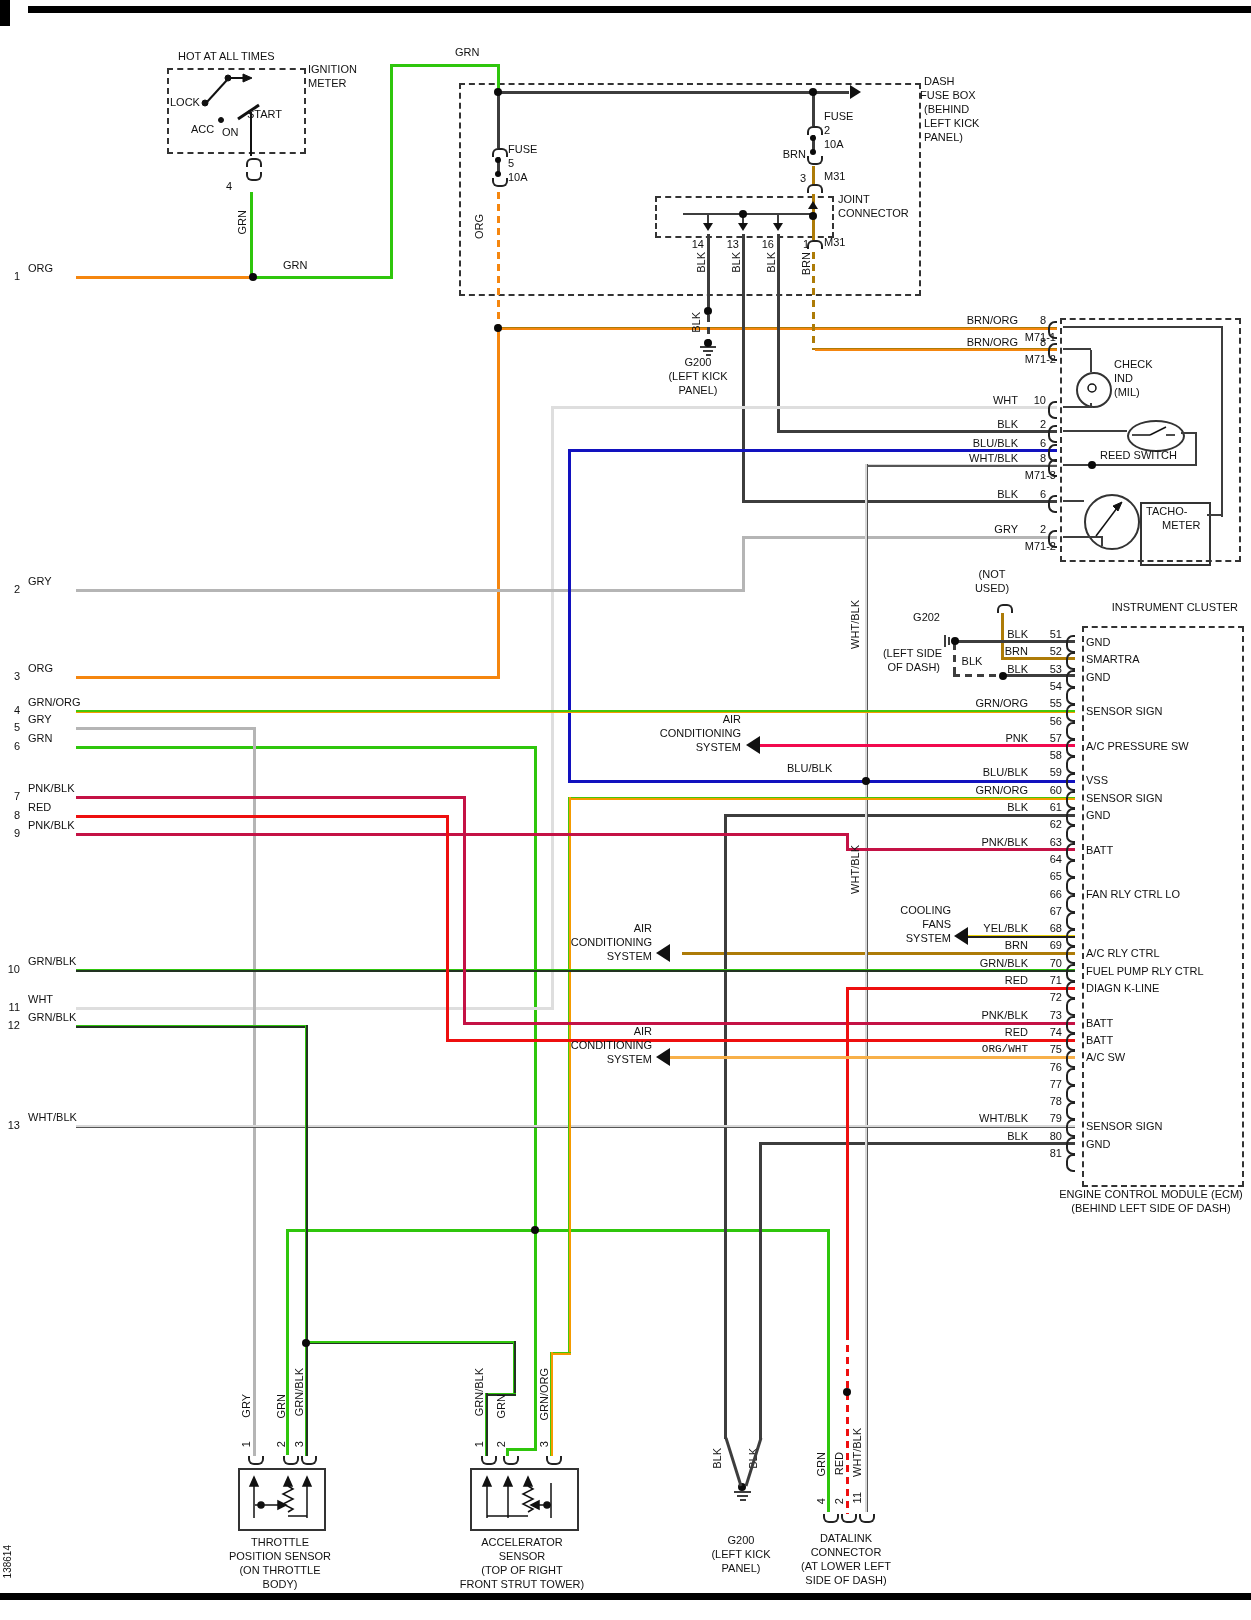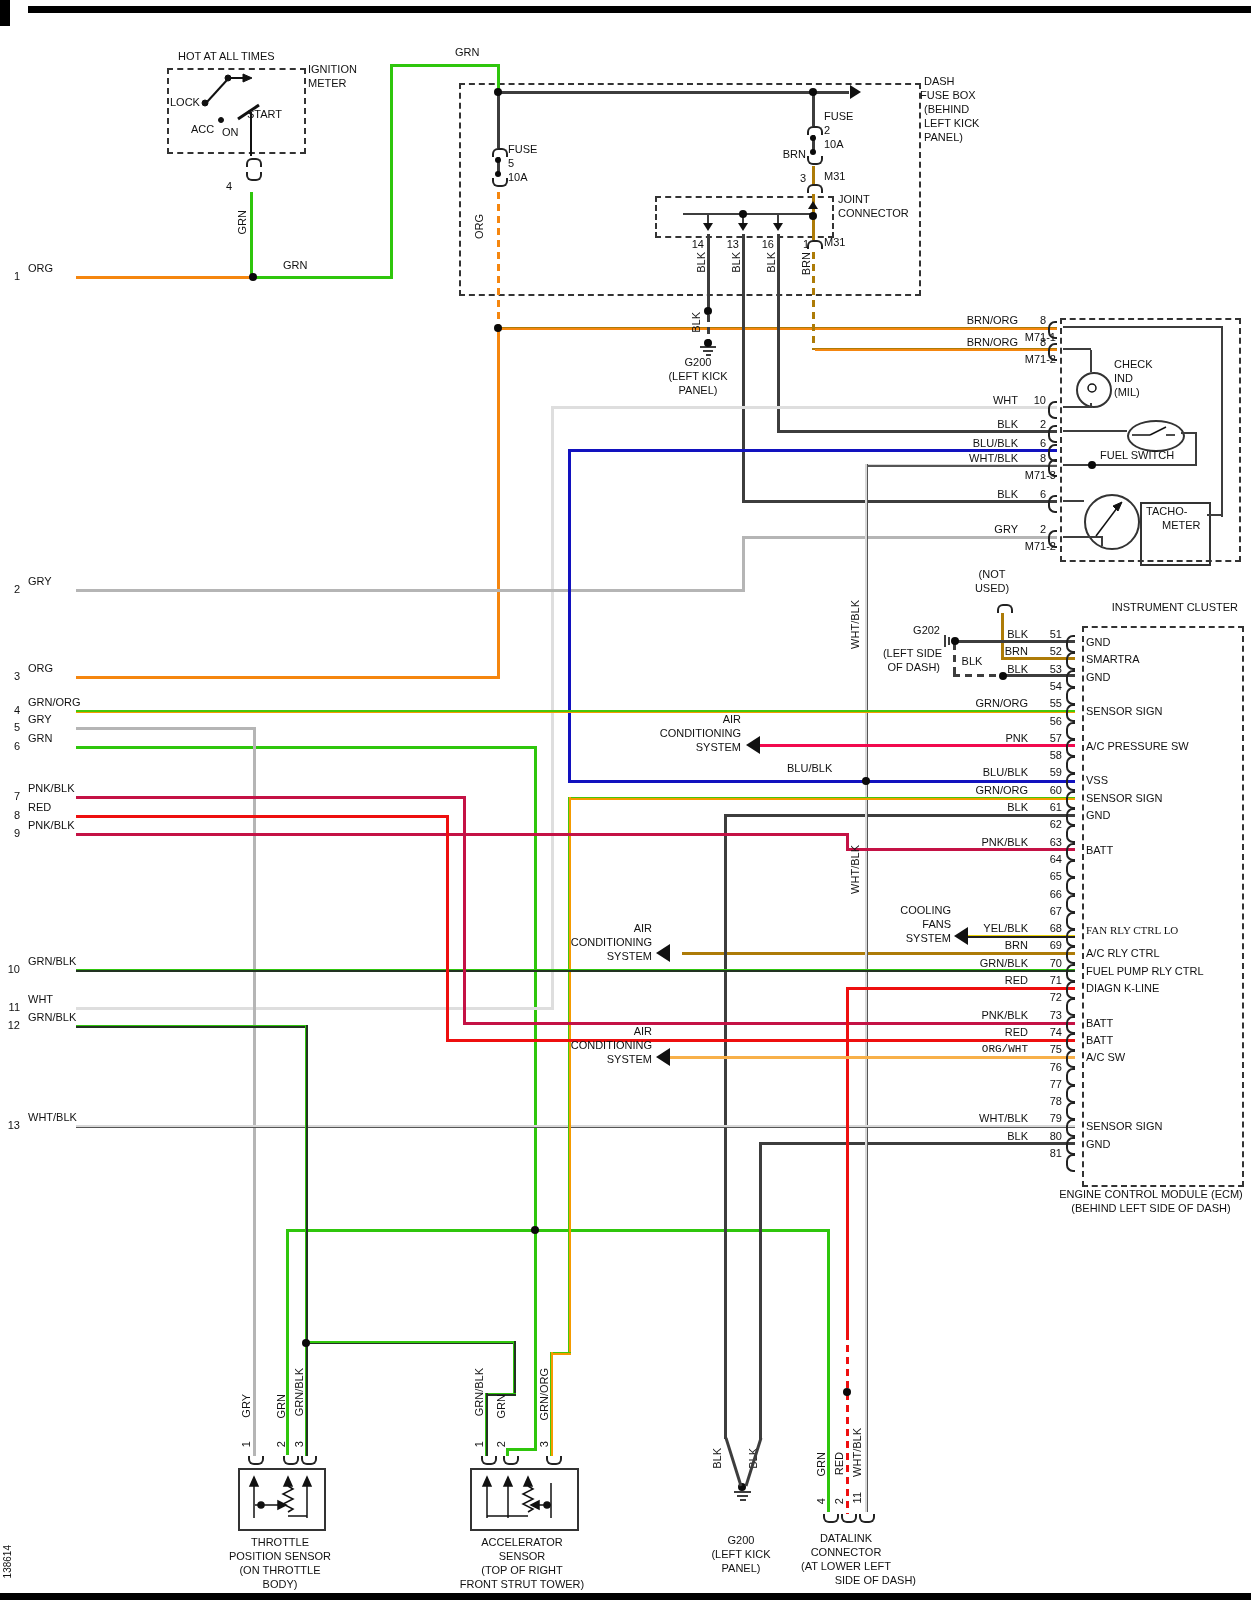--- a/index.html
+++ b/index.html
@@ -289,27 +289,27 @@
       <div class="lbl rot" style="left: 730px; top: 252px;">BLK</div>
       <div class="lbl rot" style="left: 765px; top: 252px;">BLK</div>
       <div class="lbl rot" style="left: 800px; top: 252px;">BRN</div>
       <div class="lbl rot" style="left: 690px; top: 312px;">BLK</div>
       <div class="lbl c" style="left: 658px; top: 356px; width: 80px;">G200</div>
       <div class="lbl c" style="left: 658px; top: 370px; width: 80px;">(LEFT KICK</div>
       <div class="lbl c" style="left: 658px; top: 384px; width: 80px;">PANEL)</div>
       <div class="lbl" style="left: 1114px; top: 358px;">CHECK</div>
       <div class="lbl" style="left: 1114px; top: 372px;">IND</div>
       <div class="lbl" style="left: 1114px; top: 386px;">(MIL)</div>
-      <div class="lbl" style="left: 1100px; top: 449px;">FUEL SWITCH</div>
+      <div class="lbl" style="left: 1100px; top: 449px;">REED SWITCH</div>
       <div class="lbl" style="left: 1146px; top: 505px;">TACHO-</div>
       <div class="lbl" style="left: 1146px; top: 519px; margin-left: 16px;">METER</div>
       <div class="lbl r" style="left: 1088px; top: 562px; width: 150px; margin-top: 39px;">INSTRUMENT CLUSTER</div>
       <div class="lbl c" style="left: 952px; top: 568px; width: 80px;">(NOT</div>
       <div class="lbl c" style="left: 952px; top: 582px; width: 80px;">USED)</div>
-      <div class="lbl r" style="left: 870px; top: 624px; width: 70px;">G202</div>
+      <div class="lbl r" style="left: 870px; top: 611px; width: 70px;">G202</div>
       <div class="lbl r" style="left: 862px; top: 647px; width: 80px;">(LEFT SIDE</div>
       <div class="lbl r" style="left: 860px; top: 661px; width: 80px;">OF DASH)</div>
       <div class="lbl c" style="left: 942px; top: 655px; width: 60px;">BLK</div>
       <div class="lbl" style="left: 787px; top: 762px;">BLU/BLK</div>
       <div class="lbl rot" style="left: 849px; top: 600px;">WHT/BLK</div>
       <div class="lbl rot" style="left: 849px; top: 845px;">WHT/BLK</div>
       <div class="lbl r" style="left: 641px; top: 713px; width: 100px;">AIR</div>
       <div class="lbl r" style="left: 641px; top: 727px; width: 100px;">CONDITIONING</div>
       <div class="lbl r" style="left: 641px; top: 741px; width: 100px;">SYSTEM</div>
       <div class="lbl r" style="left: 851px; top: 904px; width: 100px;">COOLING</div>
@@ -342,21 +342,21 @@
       <div class="lbl rot" style="left: 851px; top: 1428px;">WHT/BLK</div>
       <div class="lbl rot" style="left: 815px; top: 1498px;">4</div>
       <div class="lbl rot" style="left: 833px; top: 1498px;">2</div>
       <div class="lbl rot" style="left: 851px; top: 1492px;">11</div>
       <div class="lbl c" style="left: 701px; top: 1534px; width: 80px;">G200</div>
       <div class="lbl c" style="left: 701px; top: 1548px; width: 80px;">(LEFT KICK</div>
       <div class="lbl c" style="left: 701px; top: 1562px; width: 80px;">PANEL)</div>
       <div class="lbl c" style="left: 776px; top: 1532px; width: 140px;">DATALINK</div>
       <div class="lbl c" style="left: 776px; top: 1546px; width: 140px;">CONNECTOR</div>
       <div class="lbl c" style="left: 776px; top: 1560px; width: 140px;">(AT LOWER LEFT</div>
-      <div class="lbl c" style="left: 776px; top: 1574px; width: 140px; text-align: right;">SIDE OF DASH)</div>
+      <div class="lbl c" style="left: 776px; top: 1574px; width: 140px;">SIDE OF DASH)</div>
       <div class="lbl c" style="left: 200px; top: 1536px; width: 160px;">THROTTLE</div>
       <div class="lbl c" style="left: 200px; top: 1550px; width: 160px;">POSITION SENSOR</div>
       <div class="lbl c" style="left: 200px; top: 1564px; width: 160px;">(ON THROTTLE</div>
       <div class="lbl c" style="left: 200px; top: 1578px; width: 160px;">BODY)</div>
       <div class="lbl c" style="left: 432px; top: 1536px; width: 180px;">ACCELERATOR</div>
       <div class="lbl c" style="left: 432px; top: 1550px; width: 180px;">SENSOR</div>
       <div class="lbl c" style="left: 432px; top: 1564px; width: 180px;">(TOP OF RIGHT</div>
       <div class="lbl c" style="left: 432px; top: 1578px; width: 180px;">FRONT STRUT TOWER)</div>
       <div class="lbl rot" style="left: 2px; top: 1545px; font-size: 10px;">138614</div>
       <div class="lbl r" style="left: 2px; top: 270px; width: 18px;">1</div>
@@ -435,21 +435,21 @@
       <div class="lbl r" style="left: 1032px; top: 818px; width: 30px;">62</div>
       <div class="lbl r" style="left: 1032px; top: 836px; width: 30px;">63</div>
       <div class="lbl r" style="left: 938px; top: 836px; width: 90px;">PNK/BLK</div>
       <div class="lbl" style="left: 1086px; top: 844px;">BATT</div>
       <div class="lbl r" style="left: 1032px; top: 853px; width: 30px;">64</div>
       <div class="lbl r" style="left: 1032px; top: 870px; width: 30px;">65</div>
       <div class="lbl r" style="left: 1032px; top: 888px; width: 30px;">66</div>
       <div class="lbl r" style="left: 1032px; top: 905px; width: 30px;">67</div>
       <div class="lbl r" style="left: 1032px; top: 922px; width: 30px;">68</div>
       <div class="lbl r" style="left: 938px; top: 922px; width: 90px;">YEL/BLK</div>
-      <div class="lbl" style="left: 1086px; top: 924px; font-family: Liberation Serif, serif;">FAN RLY CTRL LO</div>
+      <div class="lbl" style="left: 1086px; top: 888px;">FAN RLY CTRL LO</div>
       <div class="lbl r" style="left: 1032px; top: 939px; width: 30px;">69</div>
       <div class="lbl r" style="left: 938px; top: 939px; width: 90px;">BRN</div>
       <div class="lbl" style="left: 1086px; top: 947px;">A/C RLY CTRL</div>
       <div class="lbl r" style="left: 1032px; top: 957px; width: 30px;">70</div>
       <div class="lbl r" style="left: 938px; top: 957px; width: 90px;">GRN/BLK</div>
       <div class="lbl" style="left: 1086px; top: 965px;">FUEL PUMP RLY CTRL</div>
       <div class="lbl r" style="left: 1032px; top: 974px; width: 30px;">71</div>
       <div class="lbl r" style="left: 938px; top: 974px; width: 90px;">RED</div>
       <div class="lbl" style="left: 1086px; top: 982px;">DIAGN K-LINE</div>
       <div class="lbl r" style="left: 1032px; top: 991px; width: 30px;">72</div>

